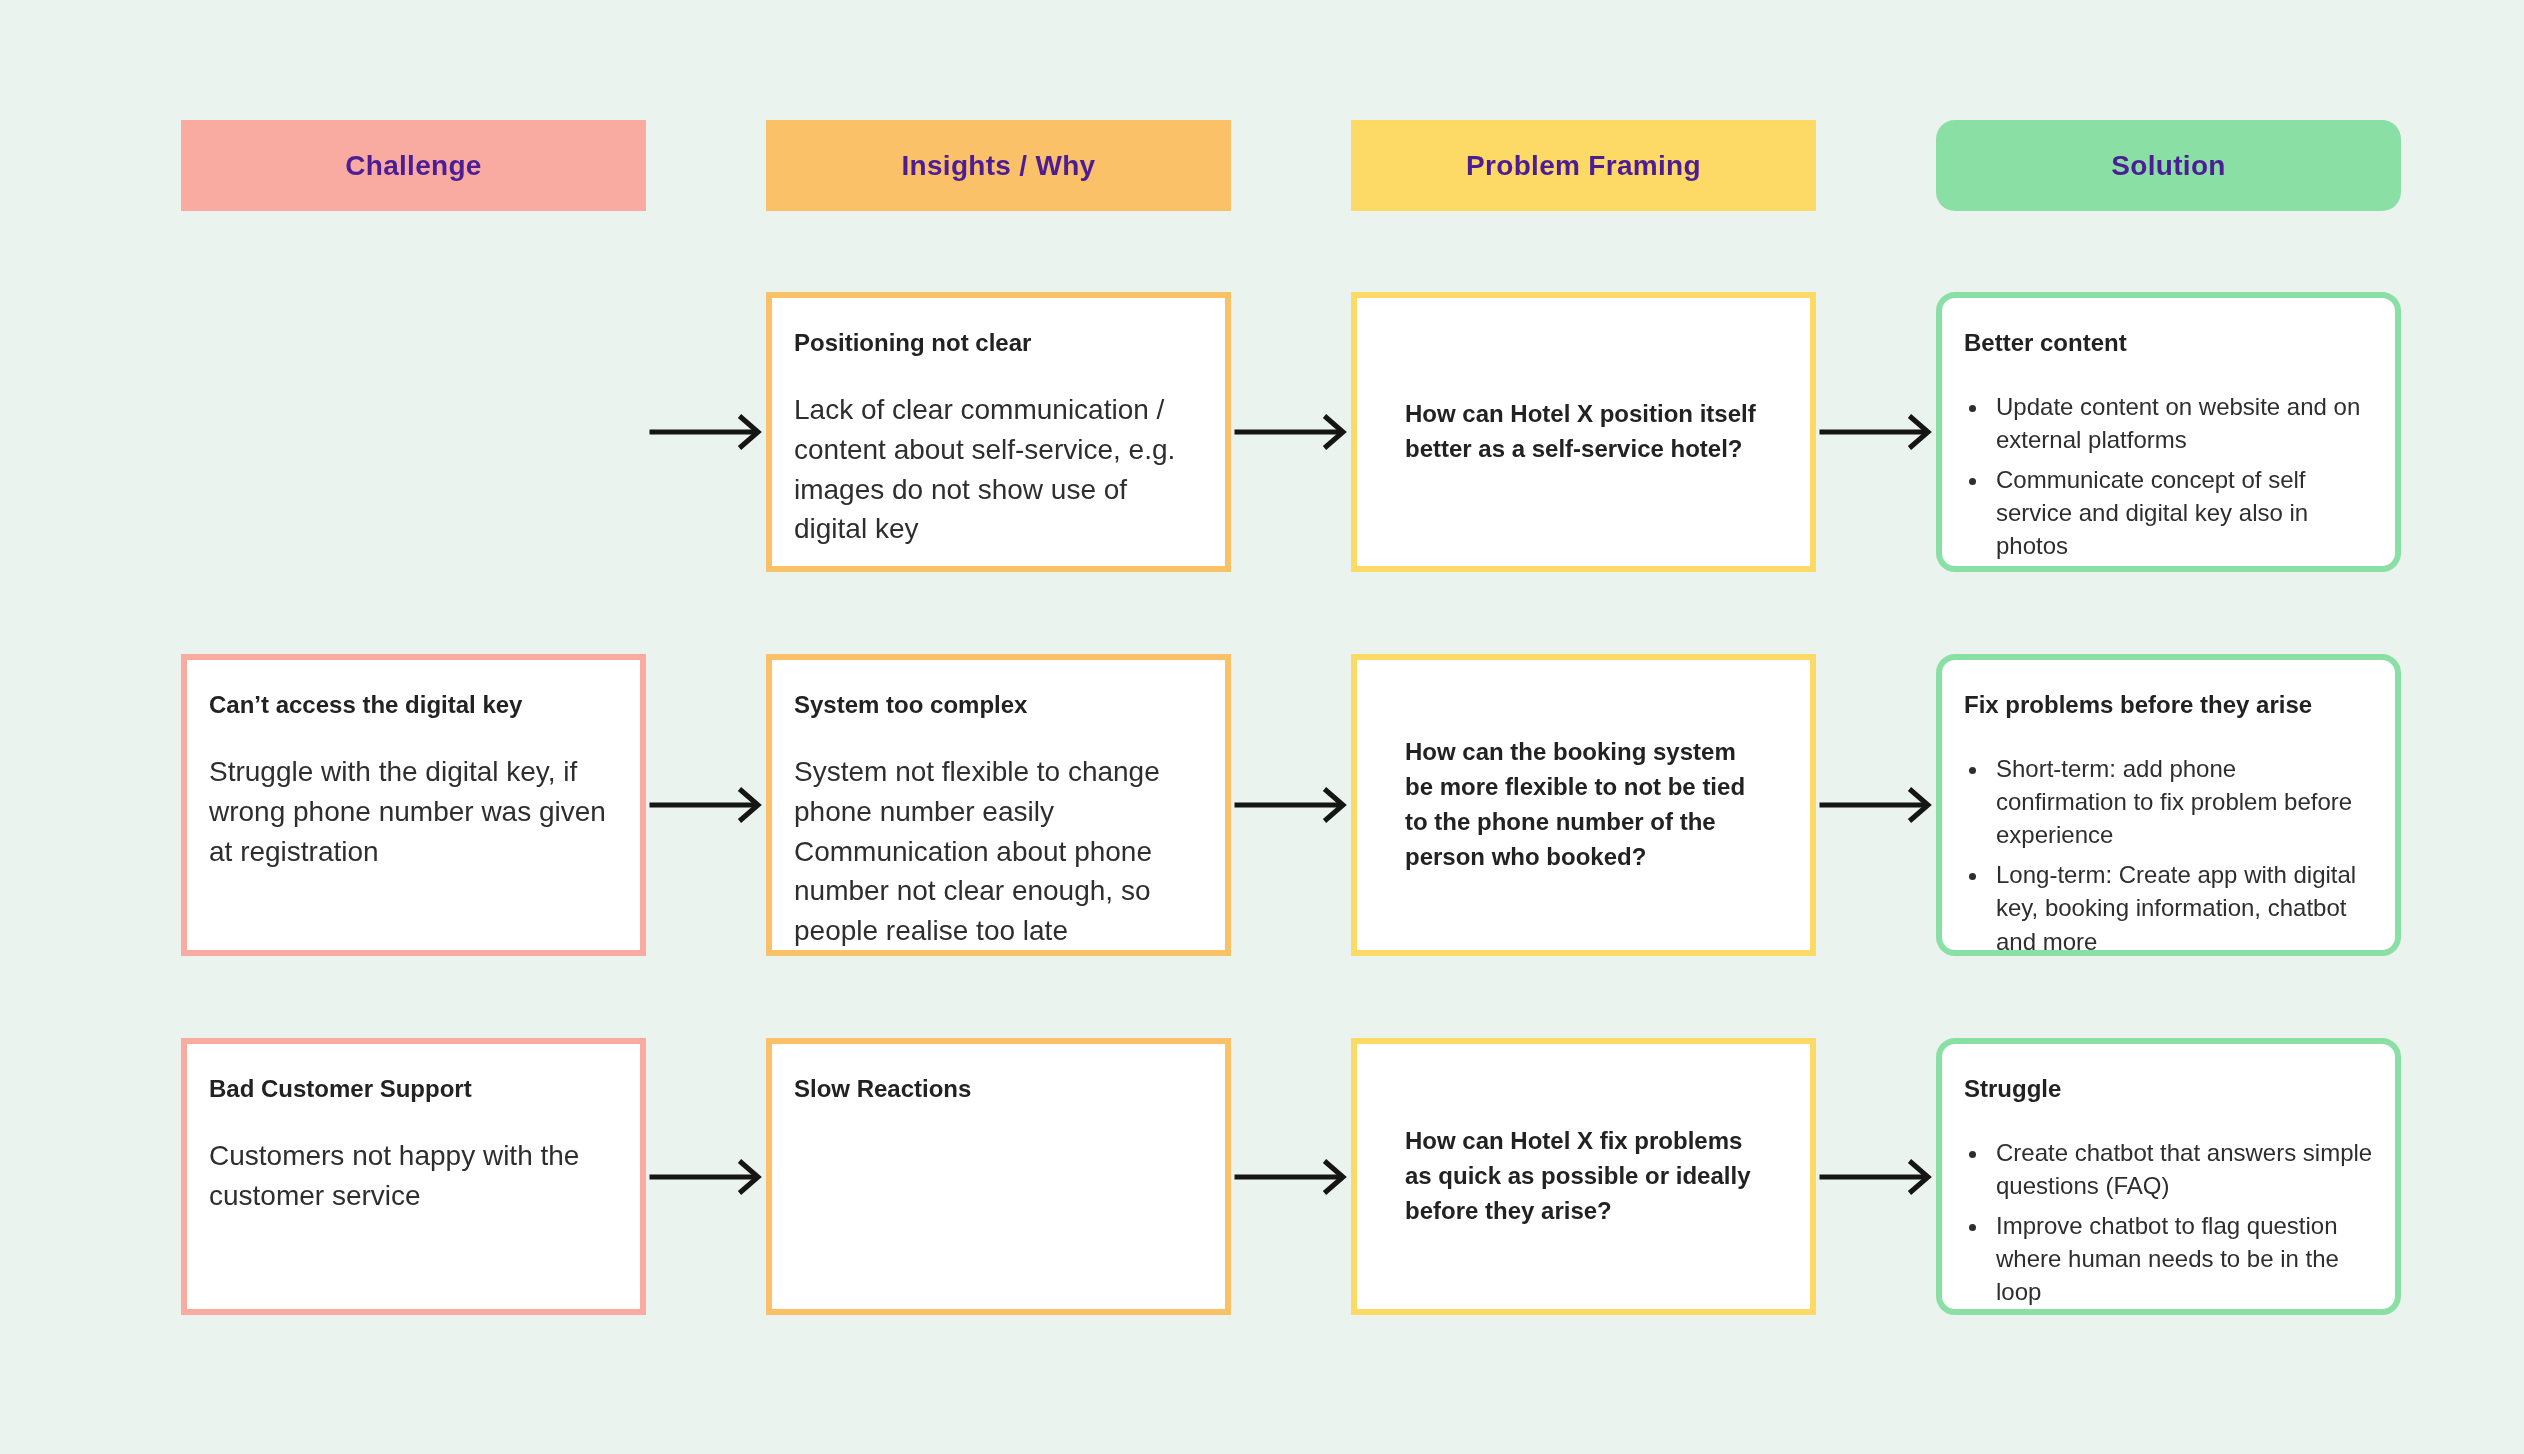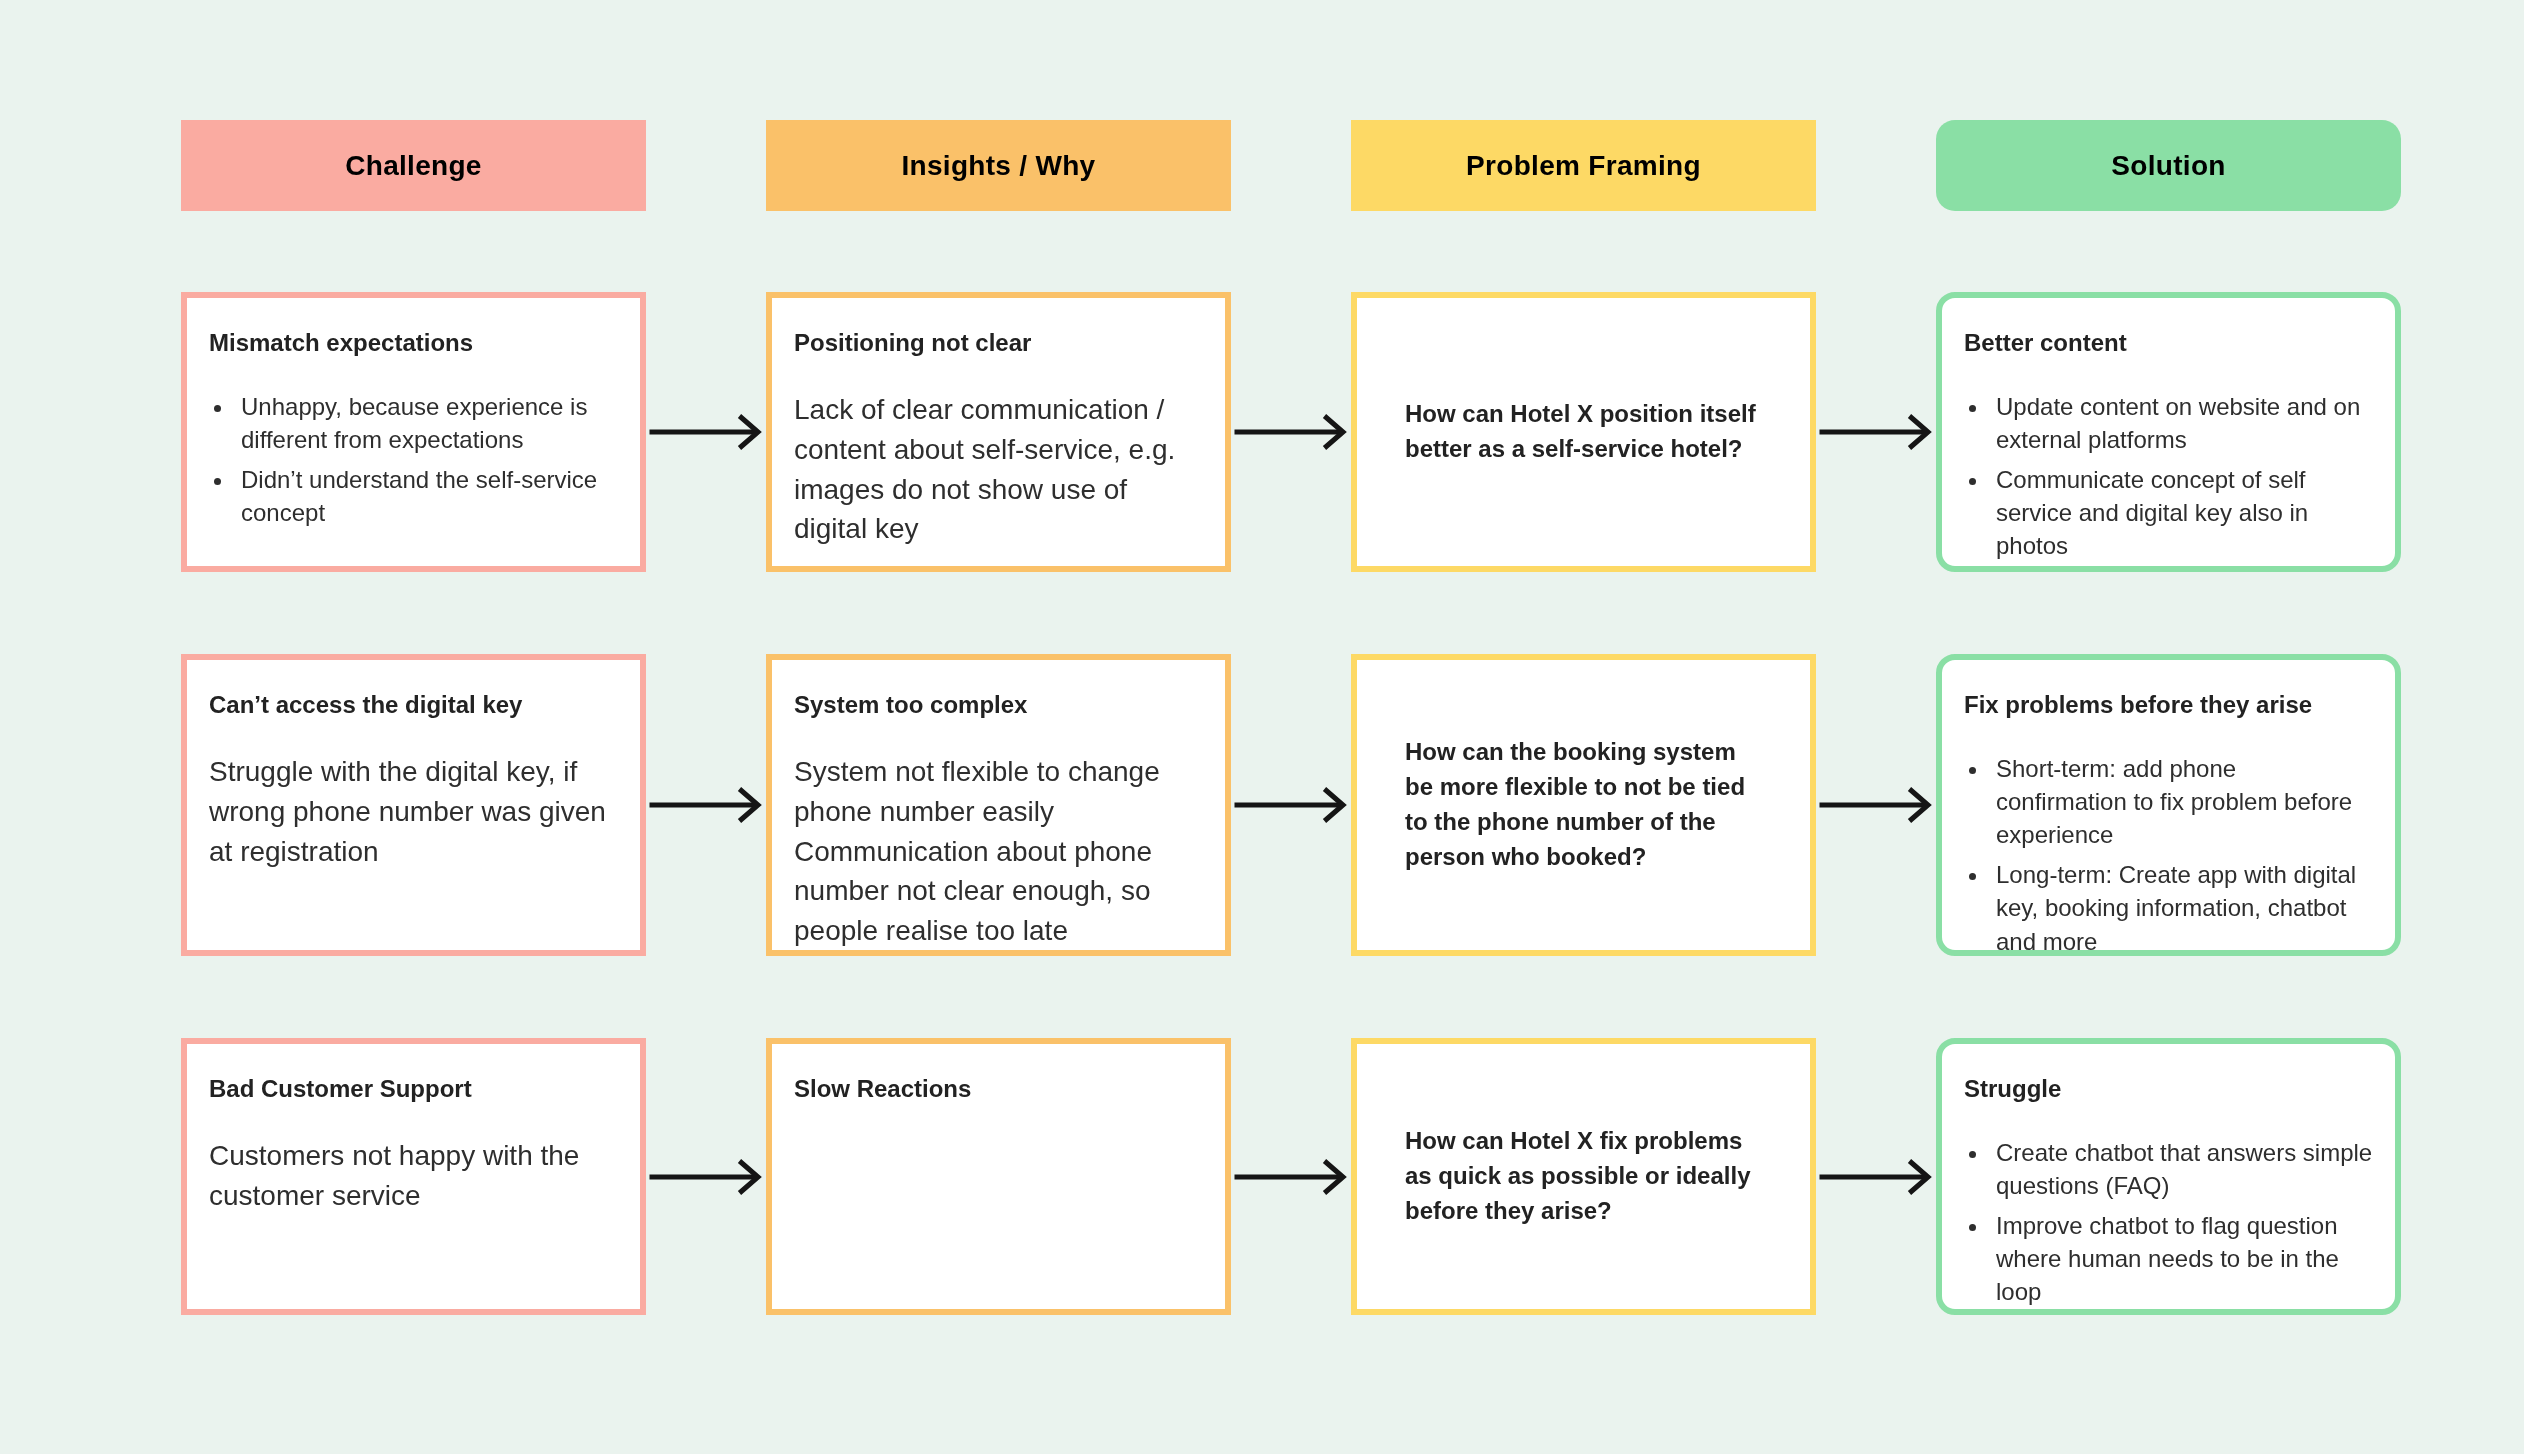--- a/index.html
+++ b/index.html
@@ -35,21 +35,21 @@
   .r2 { grid-row: 5; }
   .r3 { grid-row: 7; }
 
   .hdr {
     background: var(--accent, #ccc);
     display: flex;
     align-items: center;
     justify-content: center;
     font-size: 28px;
     font-weight: 700;
-    color: #000000;
+    color: #4c1d95;
     letter-spacing: 0.3px;
   }
   .card {
     background: #ffffff;
     border: 6px solid var(--accent, #ccc);
     box-sizing: border-box;
     padding: 31px 22px 20px 22px;
     color: #2e2e2e;
   }
   .card-title {
@@ -108,27 +108,20 @@
   <div class="hdr r0 c3" style="--accent: #FDD965;">
     <span>Problem Framing</span>
   </div>
   <div class="hdr r0 c2" style="--accent: #FAC169;">
     <span>Insights / Why</span>
   </div>
   <div class="hdr r0 c4" style="--accent: #8ADFA5;">
     <span>Solution</span>
   </div>
 
-  <div class="card r1 c1" style="--accent: #FAABA1;">
-    <div class="card-title">Mismatch expectations</div>
-    <ul class="bullets">
-        <li>Unhappy, because experience is different from expectations</li>
-        <li>Didn’t understand the self-service concept</li>
-      </ul>
-  </div>
   <div class="arrow-cell r1 g1">
     <svg class="arrow" width="120" height="44" viewBox="0 0 238 88" aria-hidden="true">
       <line x1="6" y1="44" x2="218" y2="44"></line>
       <polyline points="186,12 223,44 186,76"></polyline>
     </svg>
   </div>
   <div class="card r1 c2" style="--accent: #FAC169;">
     <div class="card-title">Positioning not clear</div>
     <div class="paras">
         <p>Lack of clear communication / content about self-service, e.g. images do not show use of digital key</p>

